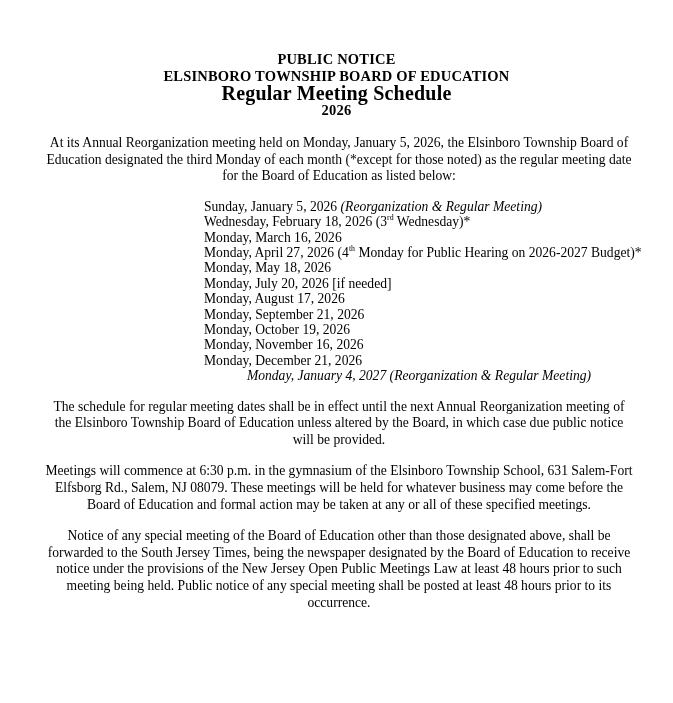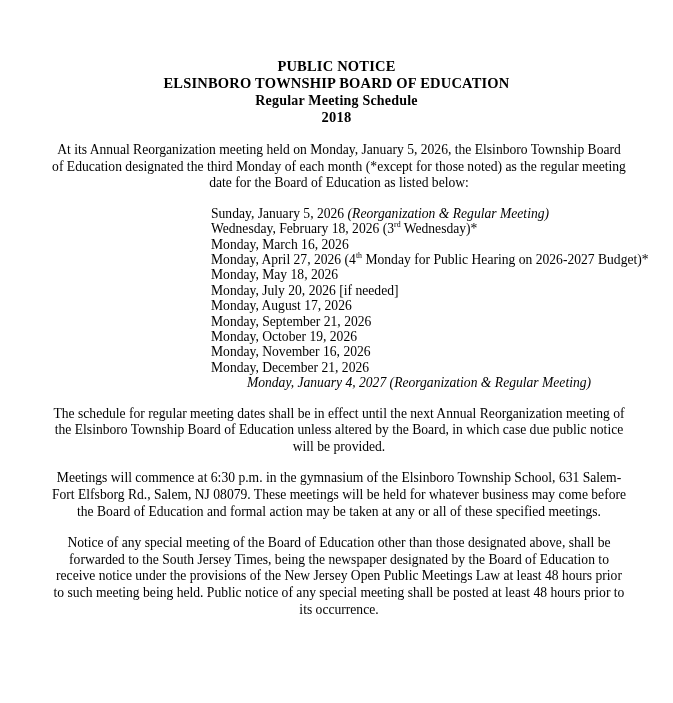--- a/index.html
+++ b/index.html
@@ -16,39 +16,39 @@
     color: #000000;
     -webkit-font-smoothing: antialiased;
   }
 
   .page {
     position: relative;
     width: 673px;
     height: 703px;
     background: #ffffff;
     box-sizing: border-box;
-    padding: 16px;
+    padding: 9px;
   }
 
   
   .doc-header {
     text-align: center;
     margin: 0;
     padding-top: 42px;
   }
   .doc-header .hline {
     font-weight: bold;
     font-size: 14.5px;
     line-height: 17px;
     letter-spacing: 0.2px;
     white-space: nowrap;
   }
   .doc-header .hline.l1 { font-size: 14.5px; }
   .doc-header .hline.l2 { font-size: 14.5px; }
-  .doc-header .hline.l3 { font-size: 14px; }
+  .doc-header .hline.l3 { font-size: 20px; }
   .doc-header .hline.l4 { font-size: 14.5px; }
 
   
   .body-wrap {
     padding-left: 35px;
     padding-right: 30px;
   }
   p.para {
     font-size: 13.6px;
     line-height: 16.6px;
@@ -88,21 +88,21 @@
 </style>
 </head>
 <body>
 
 <div class="page">
 
   <div class="doc-header">
     <div class="hline l1">PUBLIC NOTICE</div>
     <div class="hline l2">ELSINBORO TOWNSHIP BOARD OF EDUCATION</div>
     <div class="hline l3">Regular Meeting Schedule</div>
-    <div class="hline l4">2018</div>
+    <div class="hline l4">2026</div>
   </div>
 
   <div class="body-wrap">
 
     <div class="gap-intro"></div>
 
     <p class="para">At its Annual Reorganization meeting held on Monday, January 5, 2026, the Elsinboro Township Board of Education designated the third Monday of each month (*except for those noted) as the regular meeting date for the Board of Education as listed below:</p>
 
     <div class="gap-list"></div>
 

